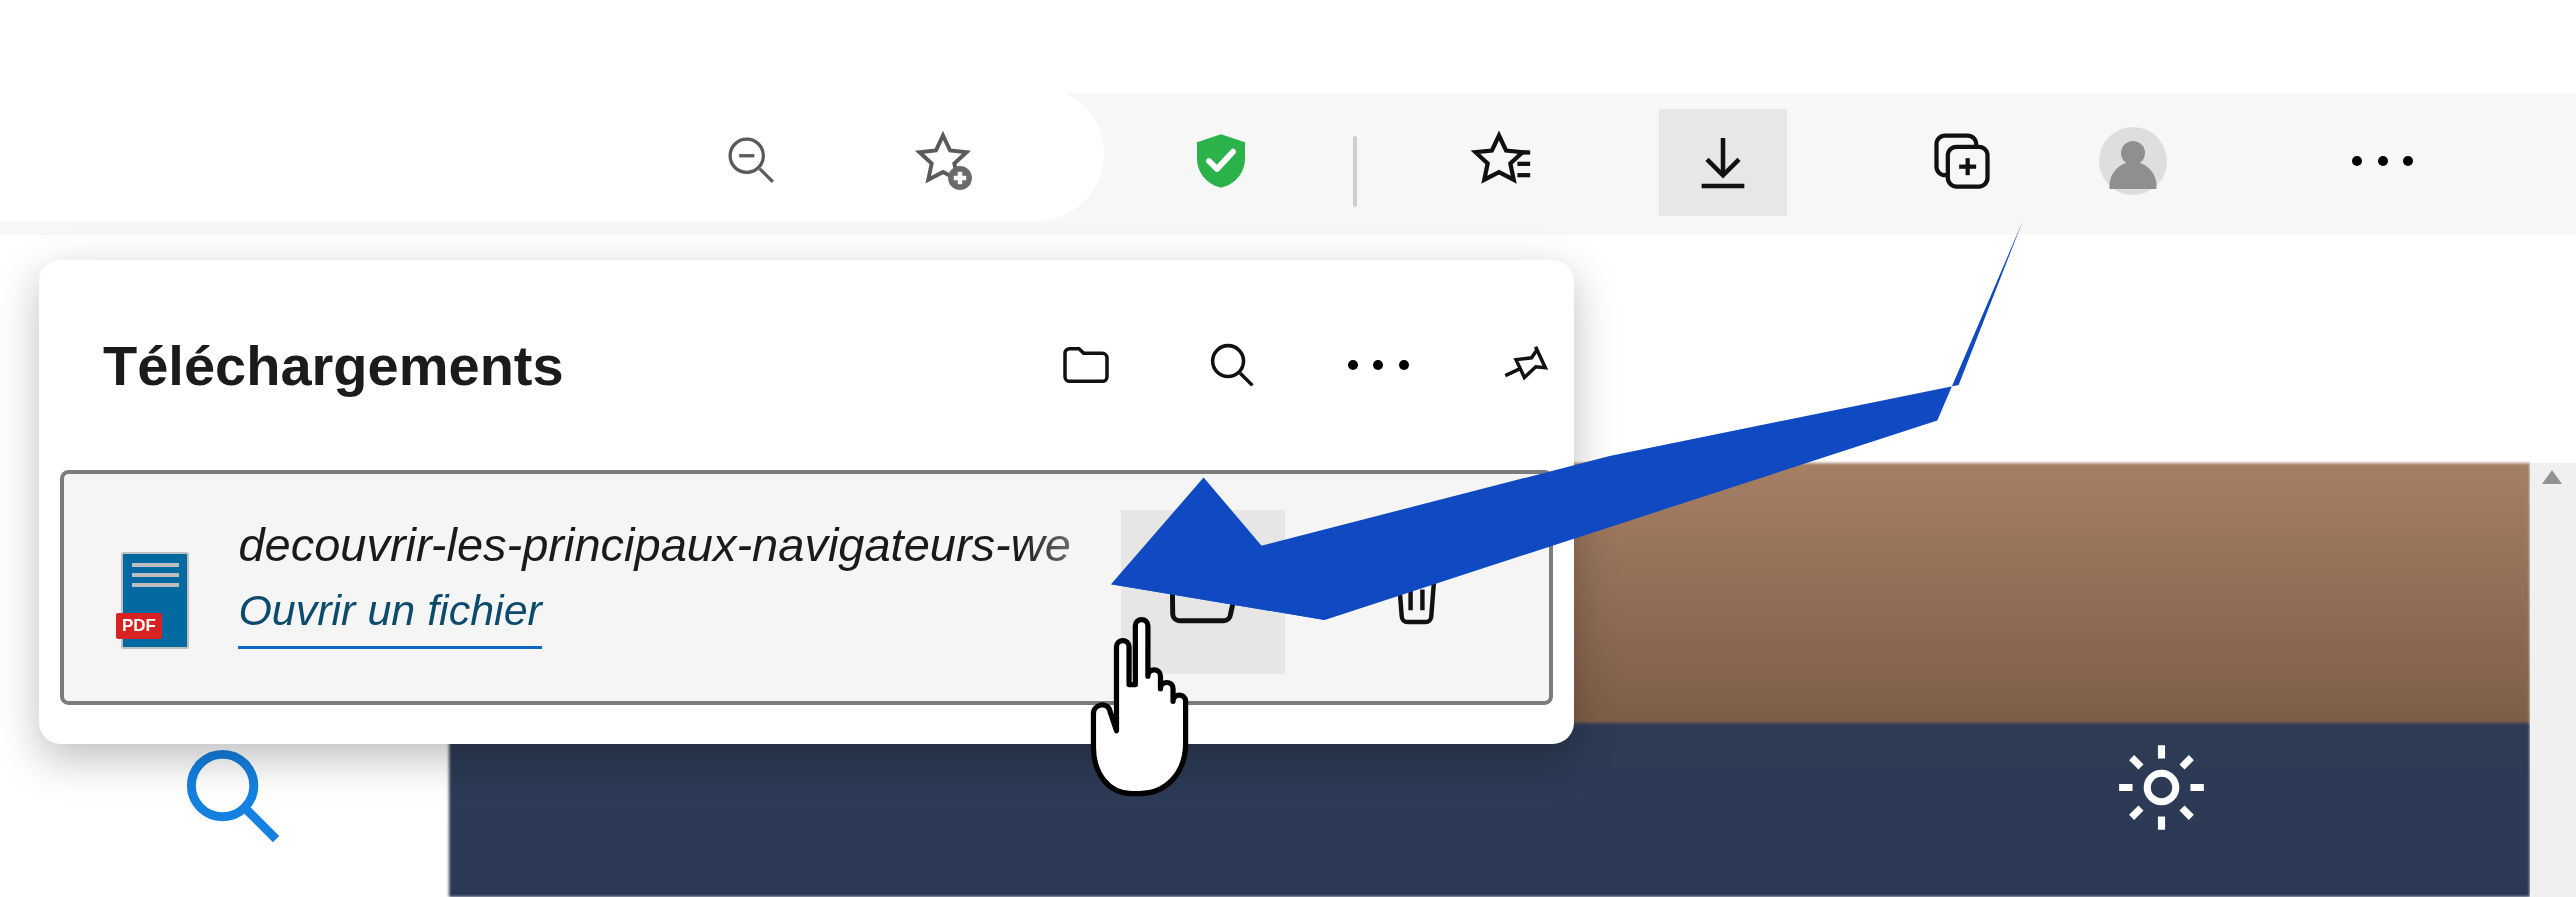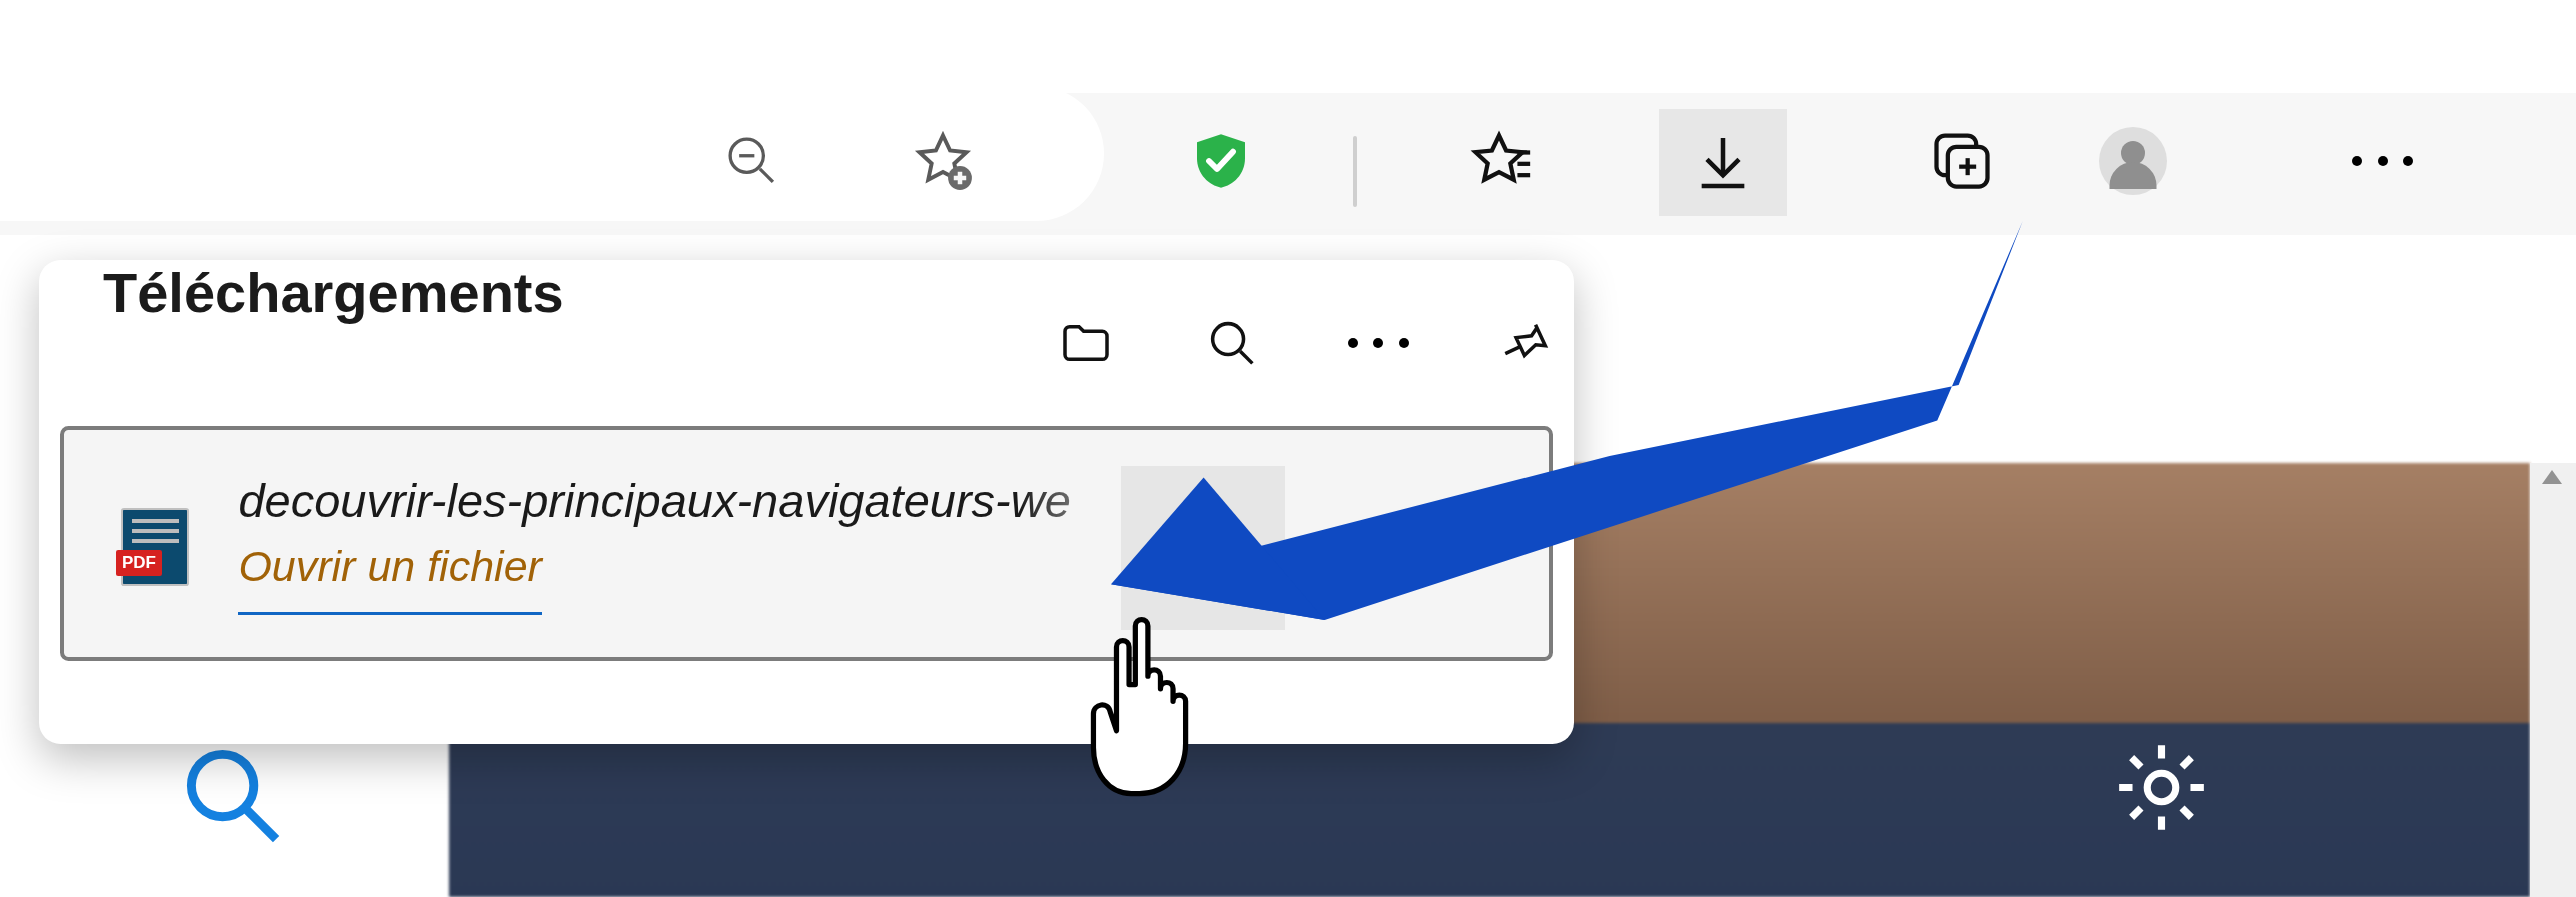--- a/index.html
+++ b/index.html
@@ -92,23 +92,24 @@
   .downloads-panel{
     position:absolute;
     left: 39px; top: 260px;
     width: 1535px; height: 484px;
     background:#ffffff;
     border-radius: 21.4px;
     box-shadow: 0 14.2px 43px rgba(0,0,0,.25);
   }
   .dl-header{
     position:relative;
-    height:166px;
+    height:210px;
     padding-left:64px;
     display:flex;
+    align-items:center;
   }
   .dl-title{
     font-size:56px;
     font-weight:600;
     color:#1b1b1b;
   }
   .dl-header-icons{
     position:absolute; right:10.7px; top:0; bottom:0;
     display:flex; align-items:center; gap:68px;
   }
@@ -126,22 +127,22 @@
     left:21.4px; right:21.4px; top:0px;
     height:235px;
     border:4.3px solid #7c7c7c;
     border-radius:8.5px;
     background:#f5f5f5;
     display:flex;
     align-items:center;
   }
   .pdf-icon{
     position:absolute; left:57px; top:78px;
-    width:68px; height:78px;
-    background:#0c4a6e;
+    width:68px; height:97px;
+    background:#0369a1;
     border:2.1px solid #c0c0c0;
     border-radius:2.8px;
   }
   .pdf-icon::before{
     content:""; position:absolute; left:8.5px; right:8.5px; top:8.5px;
     height:24px;
     background: repeating-linear-gradient(#bdbdbd,#bdbdbd 4.3px,transparent 4.3px,transparent 10px);
   }
   .pdf-badge{
     position:absolute; left:-7.1px; bottom:8.5px;
@@ -152,23 +153,23 @@
     position:absolute; left:174px; top:43px; right:392px;font-style:italic;
   }
   .dl-filename{
     font-size:47px; color:#1a1a1a;
     white-space:nowrap; overflow:hidden; text-overflow:clip;
     -webkit-mask-image: linear-gradient(90deg,#000 85%,transparent 100%);
             mask-image: linear-gradient(90deg,#000 85%,transparent 100%);
   }
   .dl-openlink{
     margin-top:14.2px;
-    font-size:43px; color:#a16207;
+    font-size:43px; color:#0c4a6e;
     border-bottom:3.6px solid #1066c4;
-    display:inline-block; padding-bottom:21px;
+    display:inline-block; padding-bottom:11px;
   }
   .dl-action-open{
     position:absolute; right:264px; top:36px;
     width:164px; height:164px;
     background:#e6e6e6;
     display:flex;align-items:center;justify-content:center;
   }
   .dl-action-delete{
     position:absolute; right:68px; top:36px;
     width:128px; height:164px;

